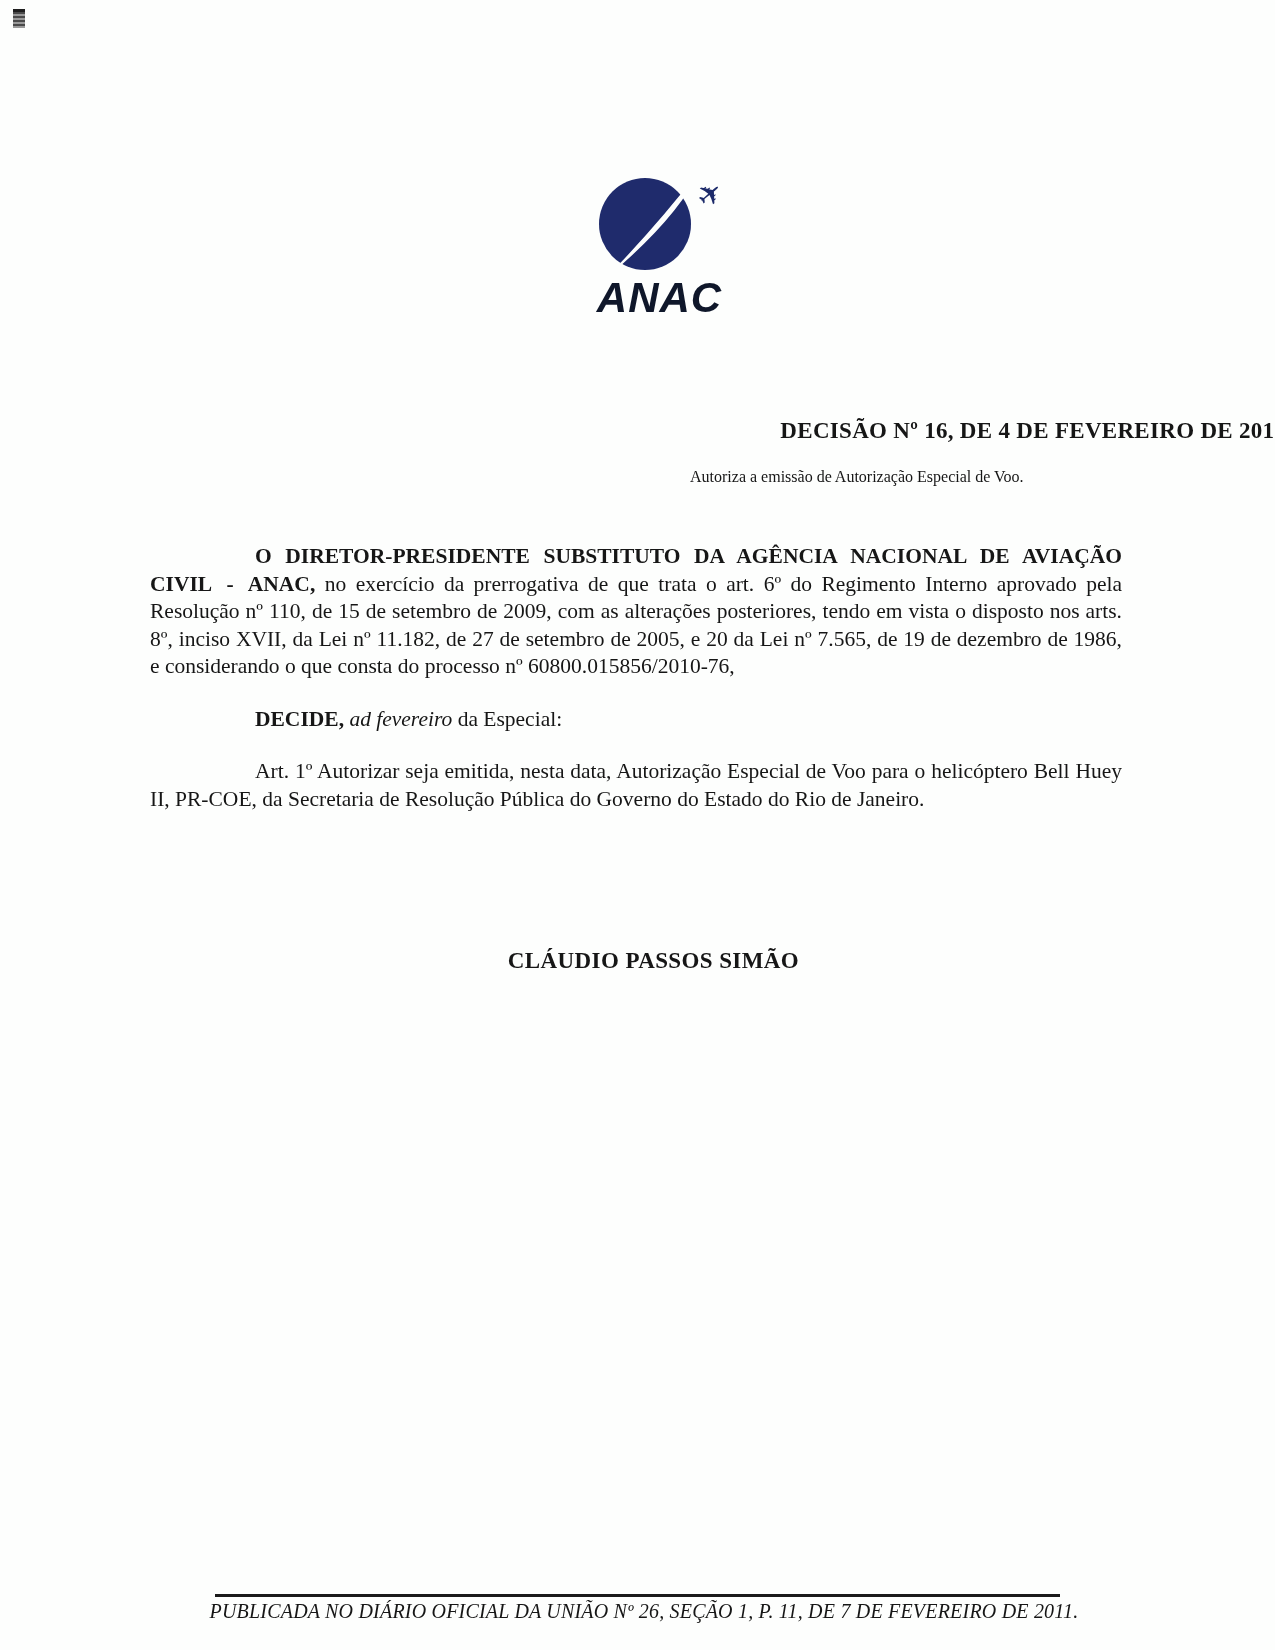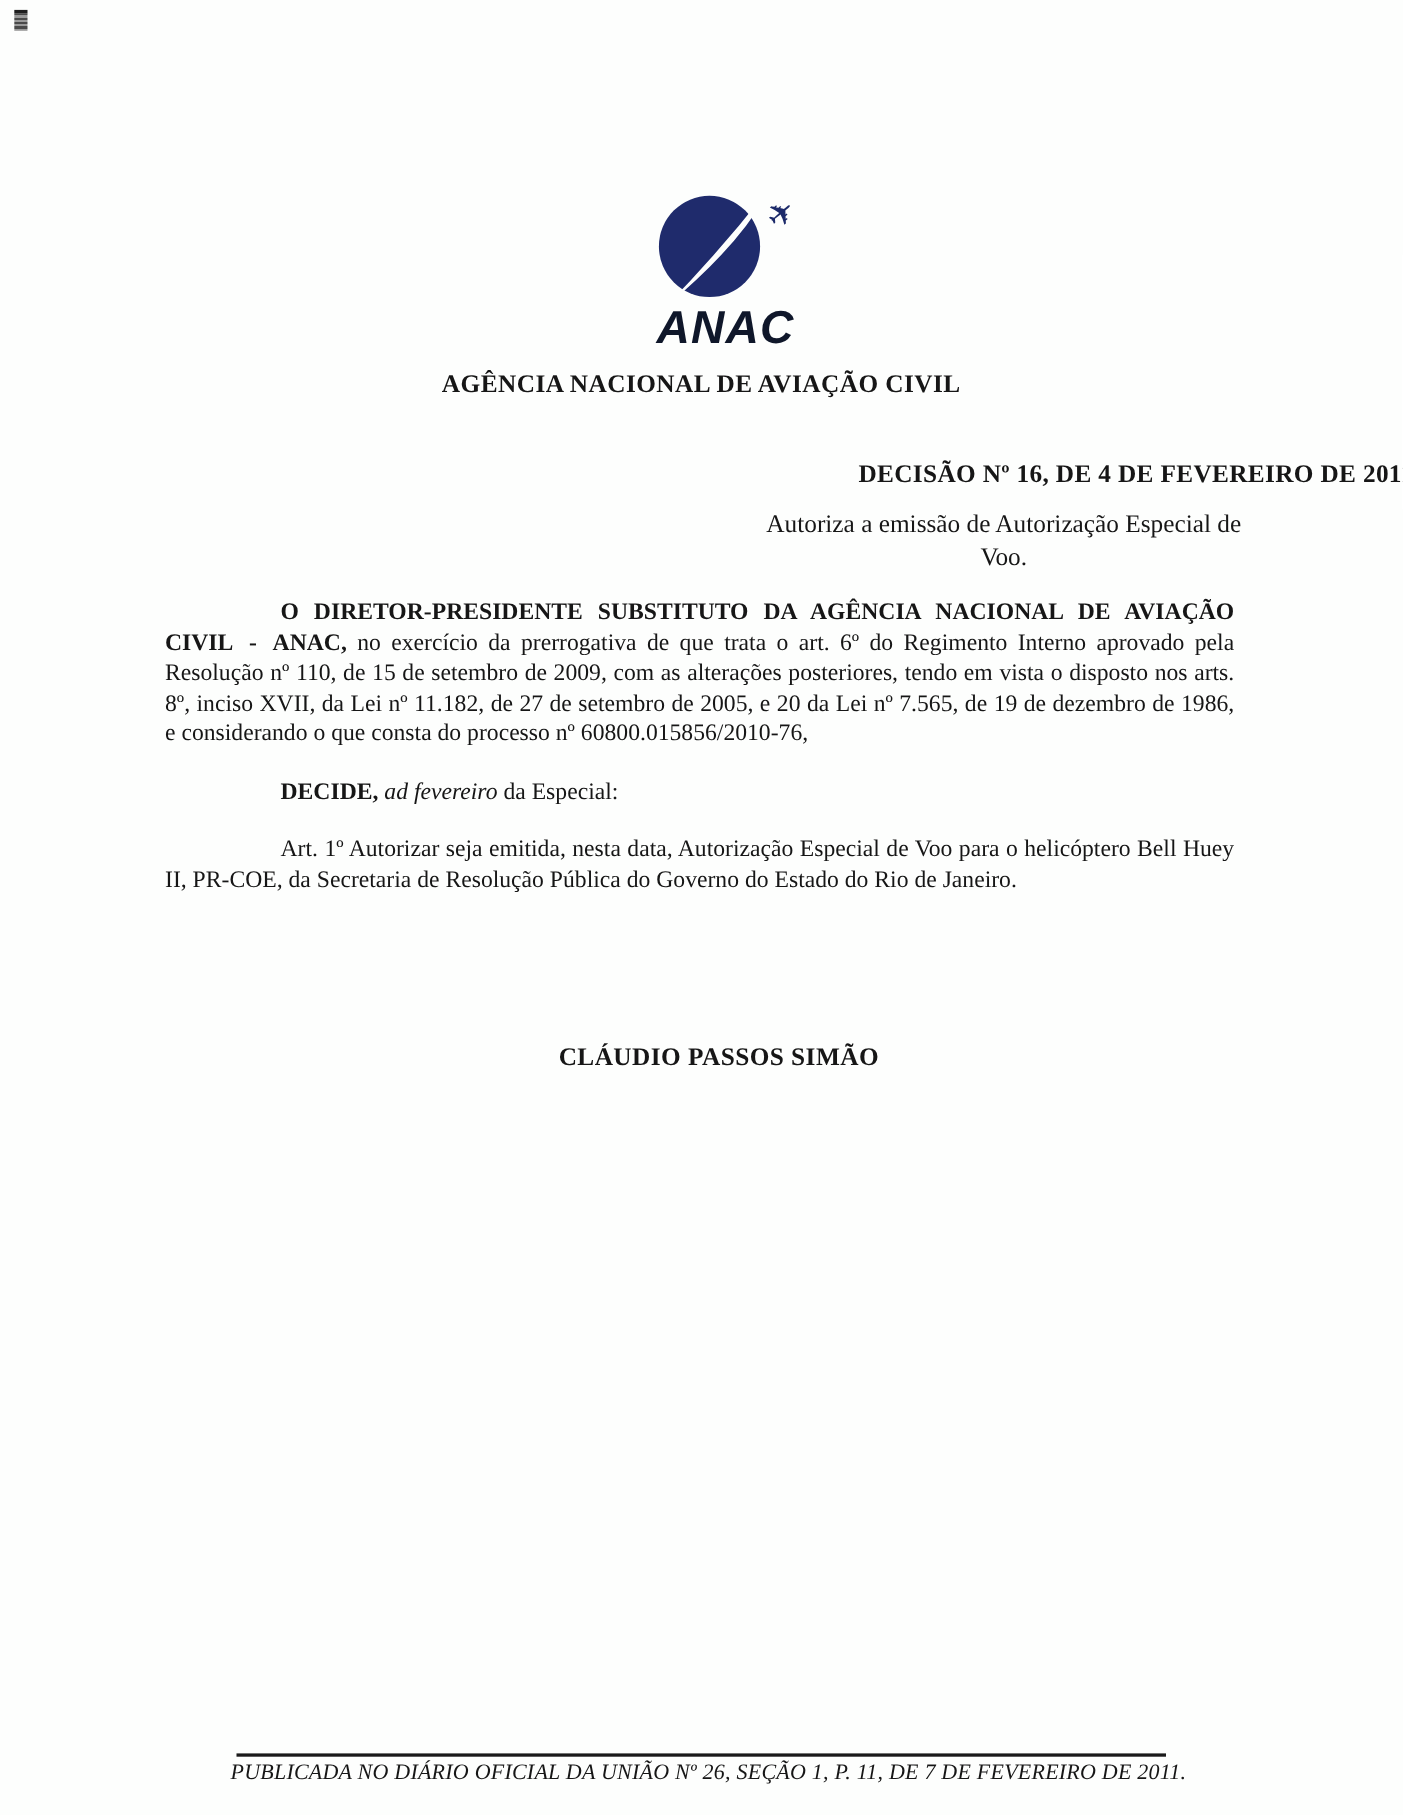--- a/index.html
+++ b/index.html
@@ -34,21 +34,21 @@
   .agency {
     position:absolute; top:336px; left:0; width:100%;
     text-align:center; font-weight:bold; font-size:23px; letter-spacing:0.4px;
   }
   .decision-title {
     position:absolute; top:418px; left:0; width:100%;
     text-align:right; font-weight:bold; font-size:23px; letter-spacing:0.3px;padding-left:16px;
   }
   .ementa {
     position:absolute; top:462px; left:690px; width:445px;
-    font-size:23px; line-height:30px; text-align:center;
+    font-size:16px; line-height:30px; text-align:left;
   }
   .preamble {
     position:absolute; top:543px; left:150px; width:972px;
     font-size:21.5px; line-height:27.6px;
     text-align:justify; text-indent:105px; margin:0;
   }
   .decide {
     position:absolute; top:707px; left:150px; width:972px;
     font-size:21.5px; text-indent:105px; margin:0;
   }
@@ -89,21 +89,20 @@
     <div class="logo">
       <svg width="160" height="118" viewBox="0 0 160 118">
         <circle cx="65" cy="58" r="46" fill="#1f2b6c"></circle>
         <path d="M 24 114 Q 75 62 120 4 Q 98 52 24 114 Z" fill="#fdfefd"></path>
         <text x="116" y="38" font-size="30" fill="#1c2a6a" font-family="DejaVu Sans, sans-serif" transform="rotate(-40 130 26)">✈</text>
       </svg>
       <div class="logo-text">ANAC</div>
     </div>
   </div>
 
-  <div class="agency">AGÊNCIA NACIONAL DE AVIAÇÃO CIVIL</div>
 
   <div class="decision-title">DECISÃO Nº 16, DE 4 DE FEVEREIRO DE 2011.</div>
 
   <div class="ementa">Autoriza a emissão de Autorização Especial de Voo.</div>
 
   <p class="preamble"><b class="word-sp">O DIRETOR-PRESIDENTE SUBSTITUTO DA AGÊNCIA NACIONAL DE AVIAÇÃO CIVIL - ANAC,</b><span> no exercício da prerrogativa de que trata o art. 6º do Regimento Interno aprovado pela Resolução nº 110, de 15 de setembro de 2009, com as alterações posteriores, tendo em vista o disposto nos arts. 8º, inciso XVII, da Lei nº 11.182, de 27 de setembro de 2005, e 20 da Lei nº 7.565, de 19 de dezembro de 1986, e considerando o que consta do processo nº 60800.015856/2010-76,</span></p>
 
   <p class="decide"><b>DECIDE,</b><i> ad fevereiro </i><span>da Especial:</span></p>
 
   <p class="article">Art. 1º  Autorizar seja emitida, nesta data, Autorização Especial de Voo para o helicóptero Bell Huey II, PR-COE, da Secretaria de Resolução Pública do Governo do Estado do Rio de Janeiro.</p>

